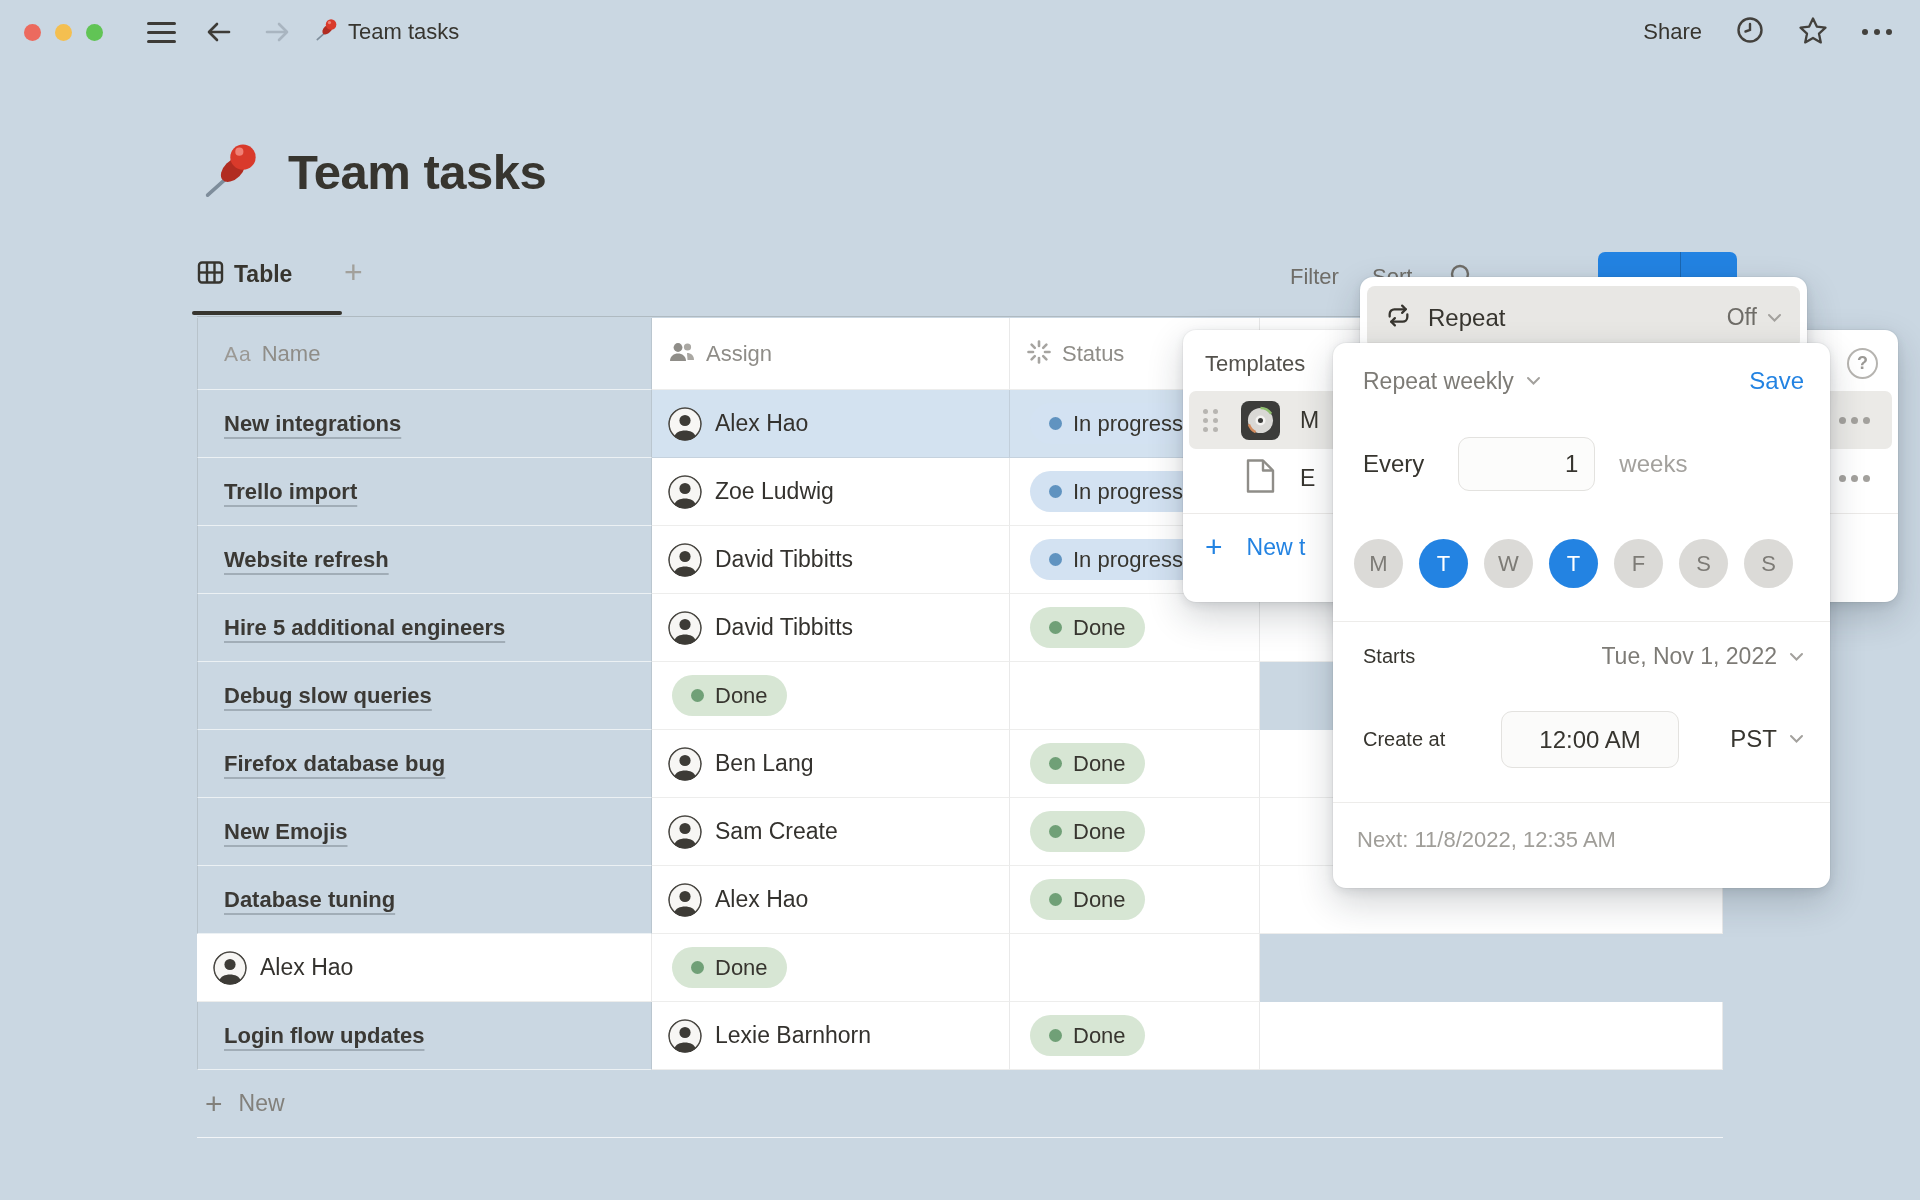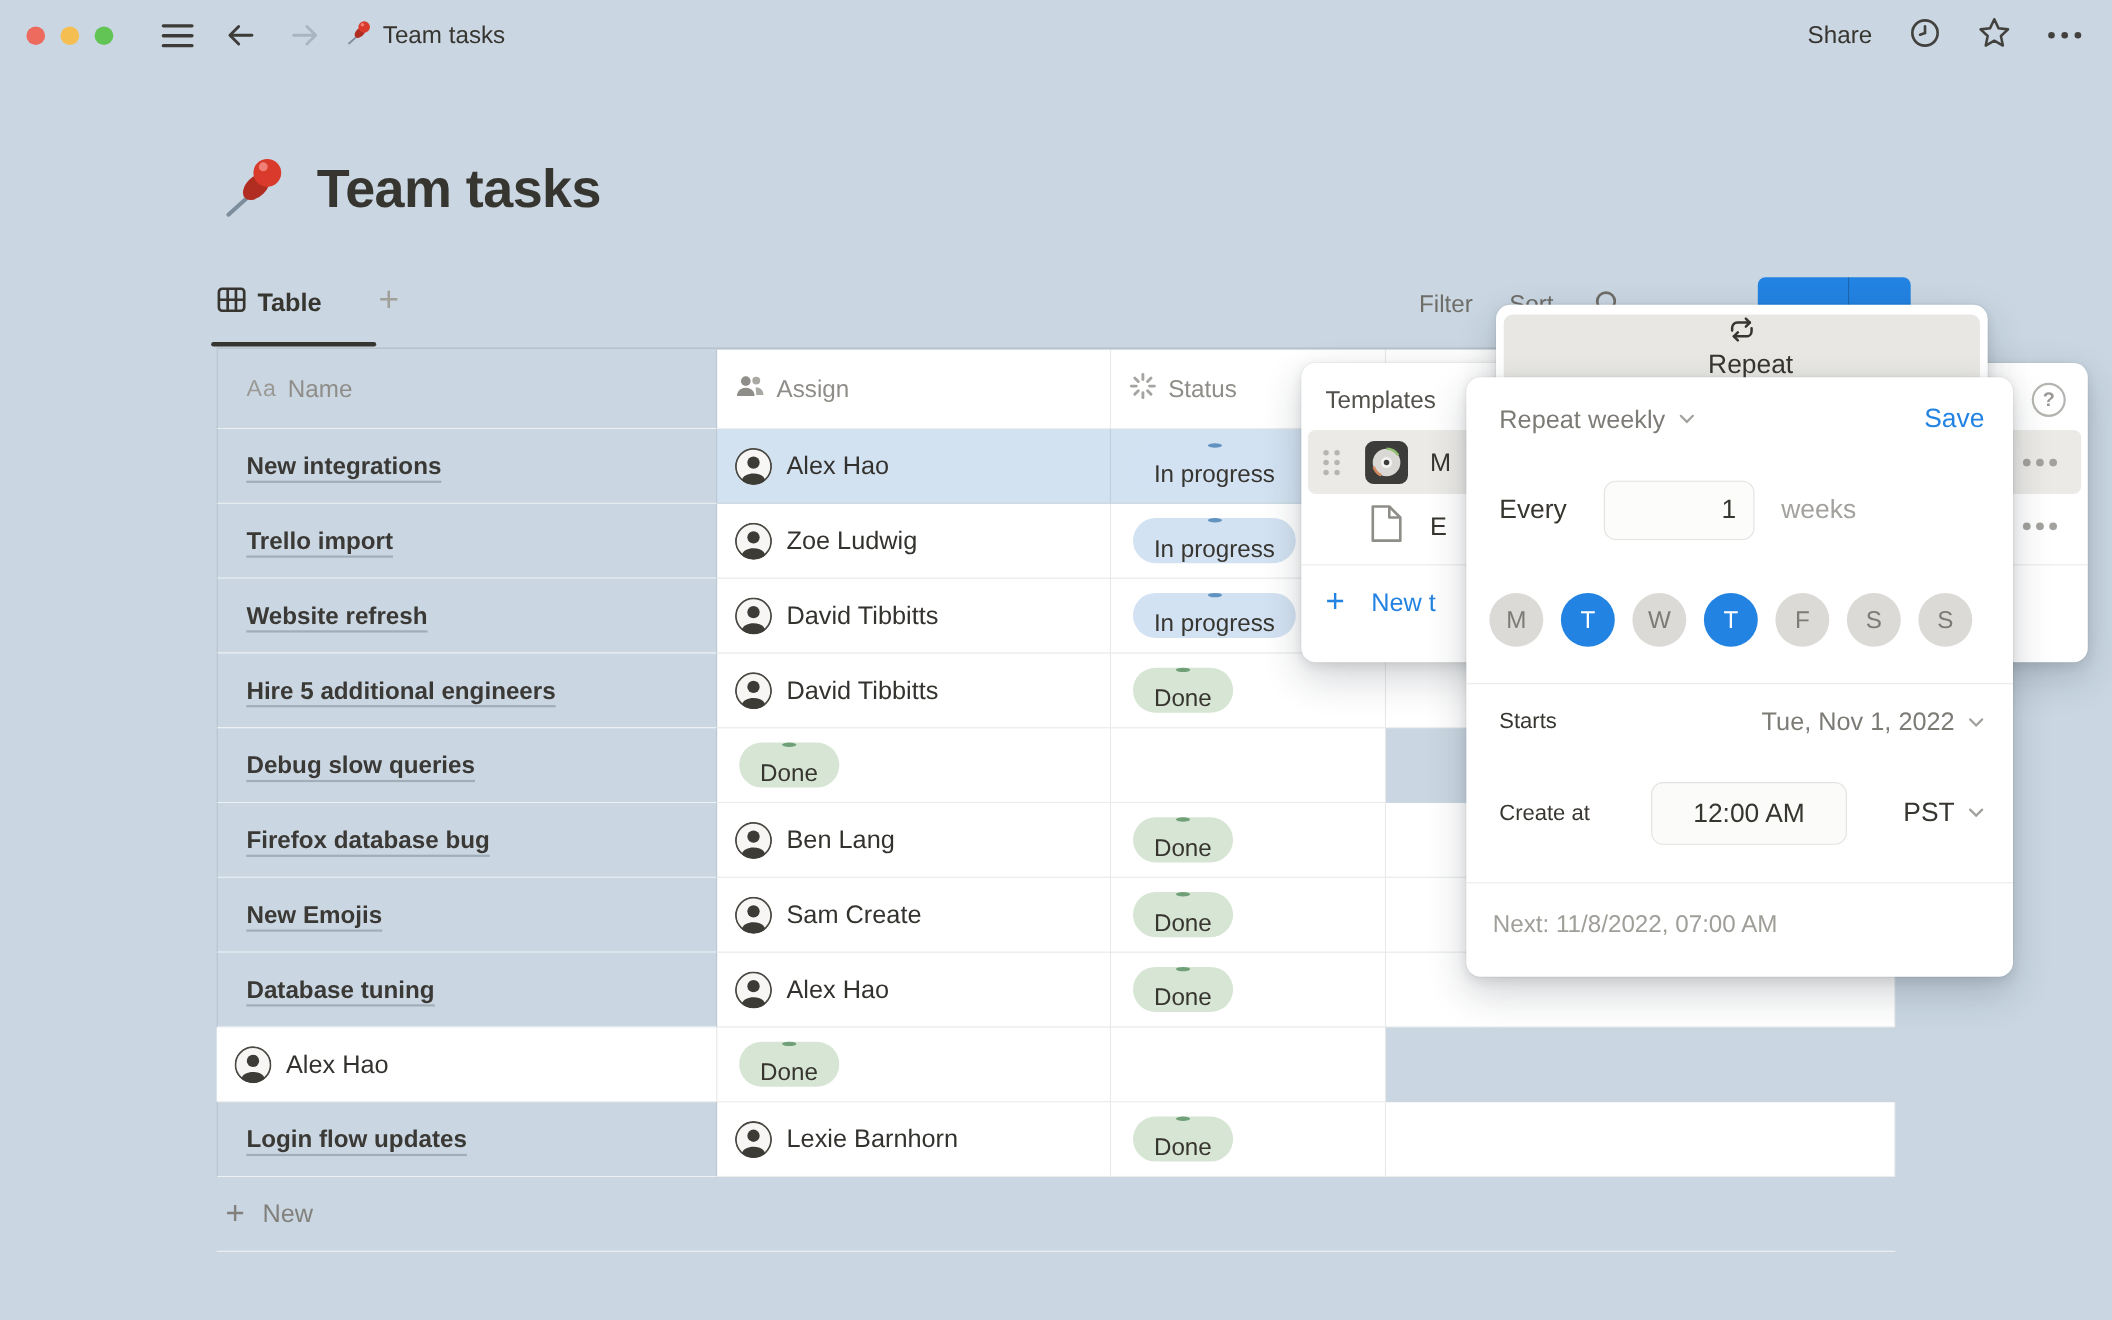--- a/index.html
+++ b/index.html
@@ -49,21 +49,21 @@
   .white-cell { background:#fff; padding-left:16px; border-bottom:1px solid rgba(55,53,47,.09); }
   .thead .cell { height:72px; }
   .tbody .cell { height:68px; }
   .hl .white-cell { background:var(--row_highlight,#d3e2f0); }
   .head-label { font-size:22px; color:#8f8d88; margin-left:10px; }
   .aa { font-size:21px; color:#9b9995; letter-spacing:1px; }
   .name-text { font-size:22px; font-weight:700; color:#3b3935; text-decoration:underline; text-decoration-color:rgba(100,110,120,.40); text-decoration-thickness:2px; text-underline-offset:6px; }
   .assignee { display:flex; align-items:center; gap:13px; }
   .assignee .aname { font-size:23px; color:#34322e; }
   .avatar { width:34px; height:34px; border-radius:50%; overflow:hidden; flex:0 0 34px; }
-  .pill { display:inline-flex; align-items:center; gap:11px; height:41px; border-radius:21px; padding:0 19px; margin-left:4px; white-space:nowrap;flex-direction:column; }
+  .pill { display:inline-flex; align-items:center; gap:11px; height:41px; border-radius:21px; padding:0 19px; margin-left:4px; white-space:nowrap; }
   .pill .pdot { width:13px; height:13px; border-radius:50%; }
   .pill .plabel { font-size:22px; color:#37352f; }
   .pill.inprogress { background:var(--inprogress_bg,#d3e2f2); } .pill.inprogress .pdot { background:var(--inprogress_dot,#6093c0); }
   .pill.done { background:var(--done_bg,#d7e6d4); } .pill.done .pdot { background:var(--done_dot,#70a077); }
   .tfoot { display:flex; align-items:center; height:68px; border-bottom:1px solid rgba(255,255,255,.75); padding-left:8px; }
   .tfoot .plus { font-size:30px; color:#82807b; margin-right:16px; font-weight:400; }
   .tfoot .nlabel { font-size:23px; color:#82807b; }
 
   
   .popup { position:absolute; background:#fff; border-radius:13px;
@@ -83,21 +83,21 @@
   .tp-label { margin-left:20px; font-size:23px; color:#37352f; }
   .row-dots { position:absolute; right:22px; display:flex; gap:5px; }
   .row-dots i { width:7px; height:7px; border-radius:50%; background:#a3a19d; display:block; }
   .tp-divider { height:1px; background:#eceae8; margin:6px 0; }
   .tp-new { display:flex; align-items:center; height:54px; padding-left:22px; }
   .tp-new .plusb { font-size:30px; color:var(--accent,#2383e2); margin-right:24px; }
   .tp-new .newt { font-size:23px; color:var(--accent,#2383e2); }
 
   
   .menu-popup { left:1360px; top:277px; width:447px; height:112px; z-index:20; overflow:hidden; }
-  .menu-row { position:absolute; left:7px; top:9px; right:7px; height:63px; background:#e8e7e4; border-radius:8px; display:flex; align-items:center; padding:0 18px;flex-direction:column; }
+  .menu-row { position:absolute; left:7px; top:9px; right:7px; height:63px; background:#e8e7e4; border-radius:8px; display:flex; align-items:center; padding:0 18px; }
   .menu-row .mlabel { font-size:24px; color:#37352f; margin-left:16px; }
   .menu-row .mvalue { margin-left:auto; font-size:23px; color:#6e6c67; }
   .menu-row .chev { margin-left:10px; }
 
   
   .repeat-popup { left:1333px; top:343px; width:497px; height:545px; z-index:30; }
   .rp-inner { position:relative; width:100%; height:100%; }
   .rp-row1 { position:absolute; left:30px; right:26px; top:24px; display:flex; align-items:center; }
   .freq { font-size:23px; color:#7d7b76; display:flex; align-items:center; gap:12px; }
   .save { margin-left:auto; font-size:24px; font-weight:500; color:var(--accent,#2383e2); }
@@ -583,15 +583,15 @@
       <span class="rp-label">Create at</span>
       <span class="time-box">12:00 AM</span>
       <span class="tz">
         <span>PST</span>
         <svg width="15" height="10" viewBox="0 0 15 10" fill="none" stroke="#a3a19d" stroke-width="2" stroke-linecap="round">
             <path d="M2 2 L7.5 7.5 L13 2"></path>
           </svg>
       </span>
     </div>
     <div class="rp-div" style="top:459px;"></div>
-    <div class="rp-next">Next: 11/8/2022, 07:00 AM</div>
+    <div class="rp-next">Next: 11/8/2022, 12:35 AM</div>
   </div>
 </div>
 
 </body></html>

